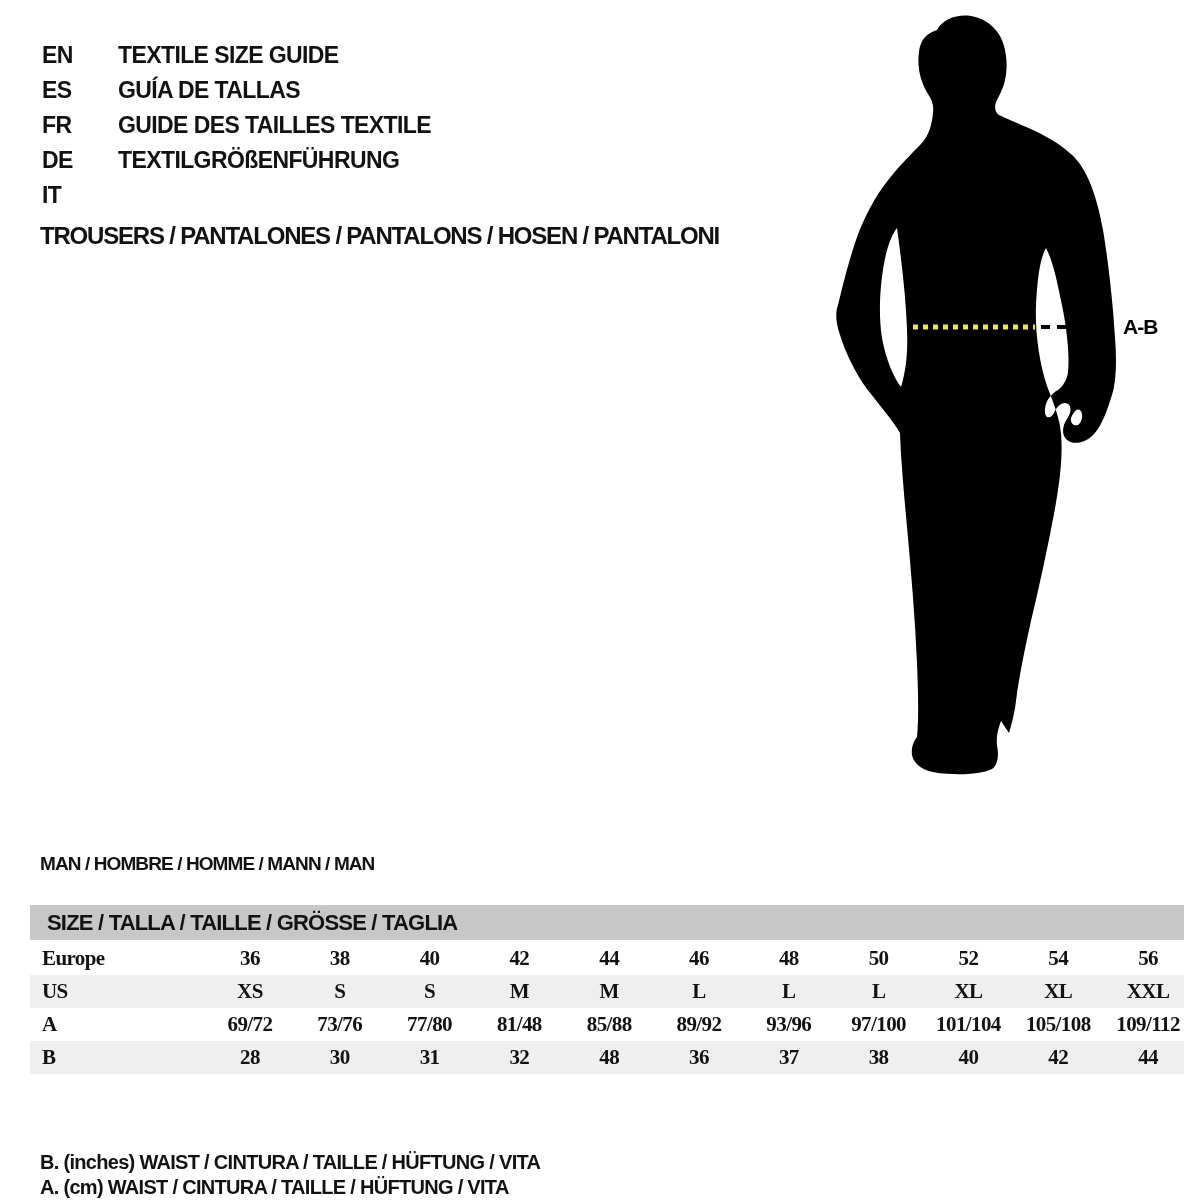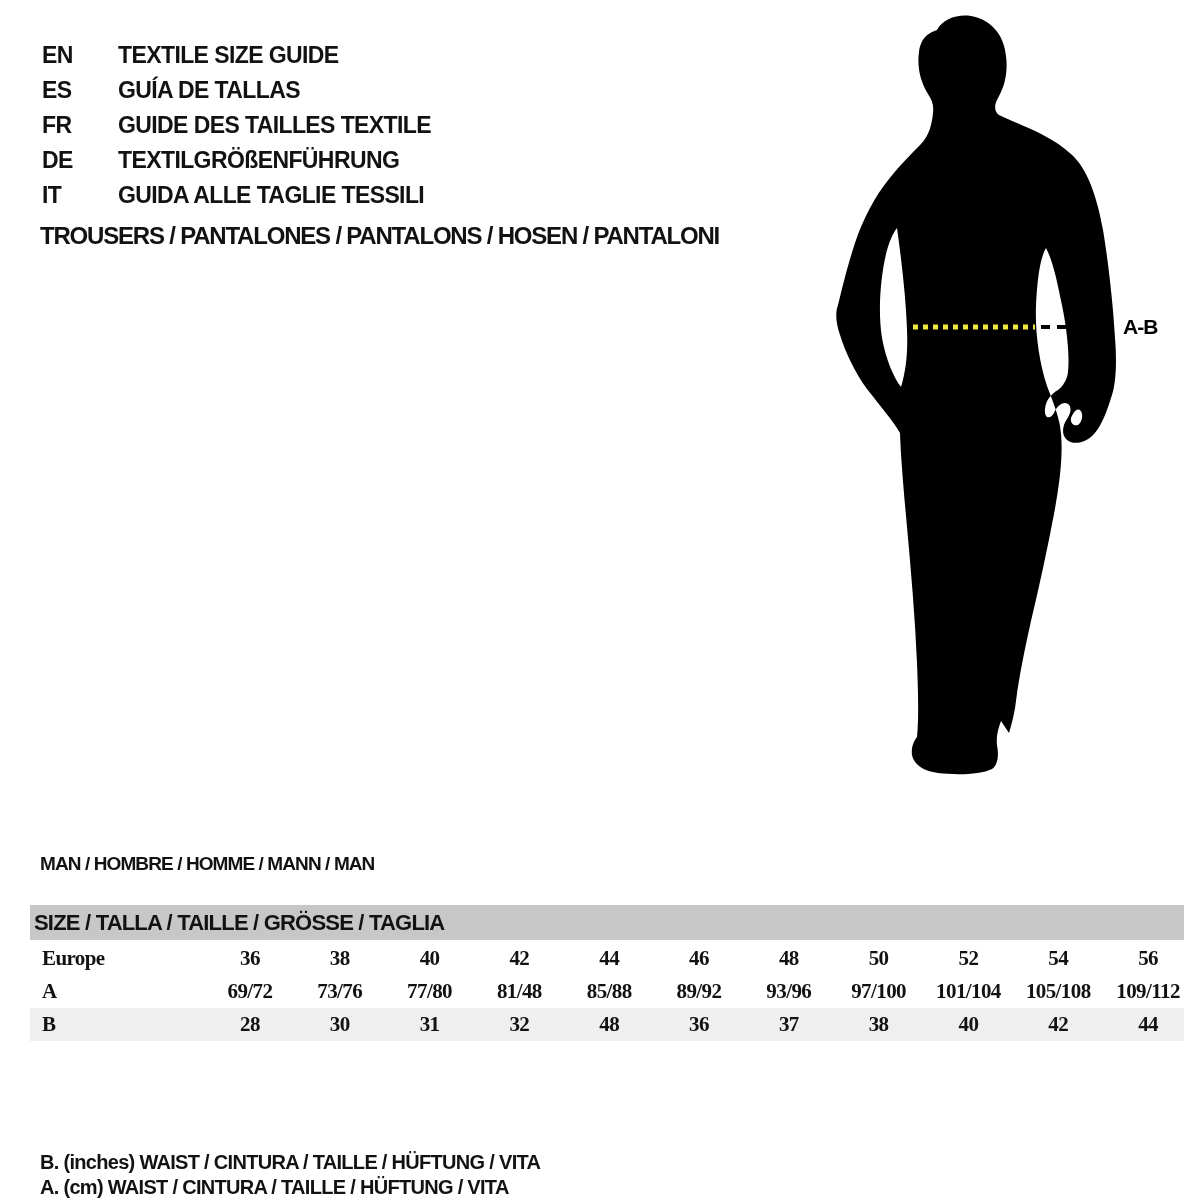--- a/index.html
+++ b/index.html
@@ -23,21 +23,21 @@
   .measure-text{font-family:"Liberation Sans",sans-serif;font-weight:700;font-size:21px;letter-spacing:-1px;}
 
   .section-title{
     position:absolute;left:40px;top:853px;
     font-size:19px;font-weight:700;letter-spacing:-0.9px;white-space:nowrap;
   }
 
   
   .table-wrap{position:absolute;left:30px;top:905px;width:1163px;}
   .table-header{
-    height:35px;line-height:35px;padding-left:4px;
+    height:35px;line-height:35px;padding-left:17px;
     font-size:22px;font-weight:700;letter-spacing:-0.8px;
     margin-bottom:2px;white-space:nowrap;
   }
   table.size-table{width:100%;border-collapse:collapse;table-layout:fixed;}
   table.size-table col.label-col{width:175px;}
   table.size-table td{
     height:33px;padding:0;text-align:center;
     font-size:21px;font-weight:700;letter-spacing:-0.6px;white-space:nowrap;font-family:Liberation Serif, serif;
   }
   table.size-table td.row-label{text-align:left;padding-left:12px;}
@@ -57,21 +57,20 @@
   <div class="lang-block">
     <span>EN</span>
     <span>TEXTILE SIZE GUIDE</span>
     <span>ES</span>
     <span>GUÍA DE TALLAS</span>
     <span>FR</span>
     <span>GUIDE DES TAILLES TEXTILE</span>
     <span>DE</span>
     <span>TEXTILGRÖßENFÜHRUNG</span>
     <span>IT</span>
-    <span>GUIDA ALLE TAGLIE TESSILI</span>
   </div>
 
   <div class="garment-line">TROUSERS / PANTALONES / PANTALONS / HOSEN / PANTALONI</div>
 
   <svg class="figure-svg" width="380" height="800" viewBox="0 0 380 800">
     <path fill-rule="evenodd" d="M 117,30
              C 123,19 137,14 151,16
              C 170,19 184,34 186,56
              C 188,72 185,86 178,98
              C 174,105 174,111 179,115
@@ -160,20 +159,34 @@
             <td>40</td>
             <td>42</td>
             <td>44</td>
             <td>46</td>
             <td>48</td>
             <td>50</td>
             <td>52</td>
             <td>54</td>
             <td>56</td>
           </tr>
+          <tr style="background: rgb(239, 239, 239);">
+            <td class="row-label">US</td>
+            <td>XS</td>
+            <td>S</td>
+            <td>S</td>
+            <td>M</td>
+            <td>M</td>
+            <td>L</td>
+            <td>L</td>
+            <td>L</td>
+            <td>XL</td>
+            <td>XL</td>
+            <td>XXL</td>
+          </tr>
           <tr>
             <td class="row-label">A</td>
             <td>69/72</td>
             <td>73/76</td>
             <td>77/80</td>
             <td>81/48</td>
             <td>85/88</td>
             <td>89/92</td>
             <td>93/96</td>
             <td>97/100</td>

